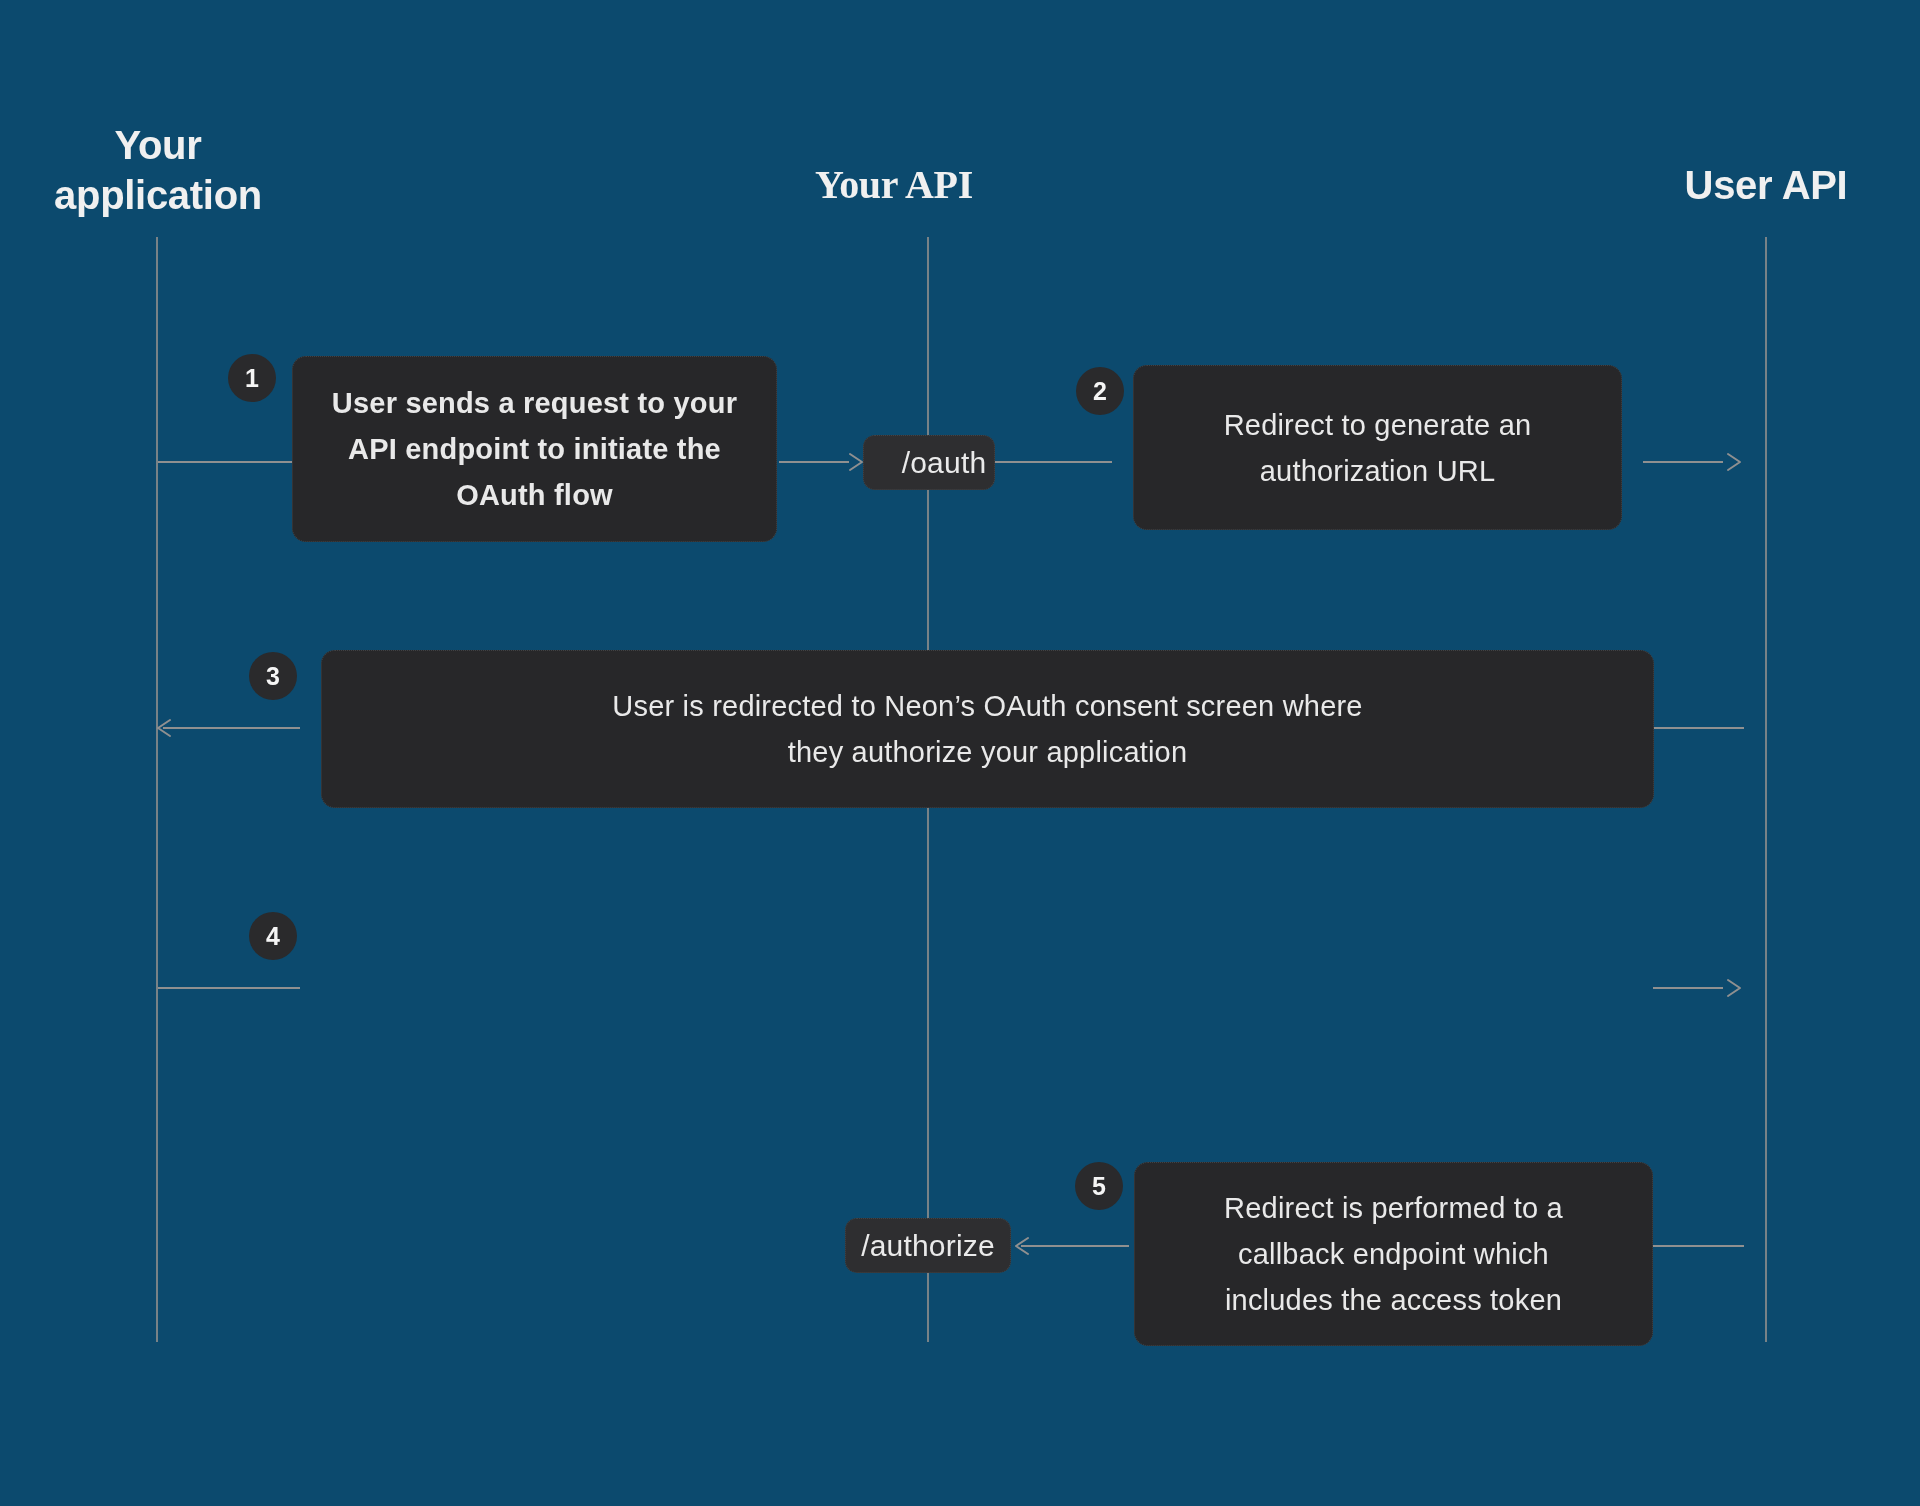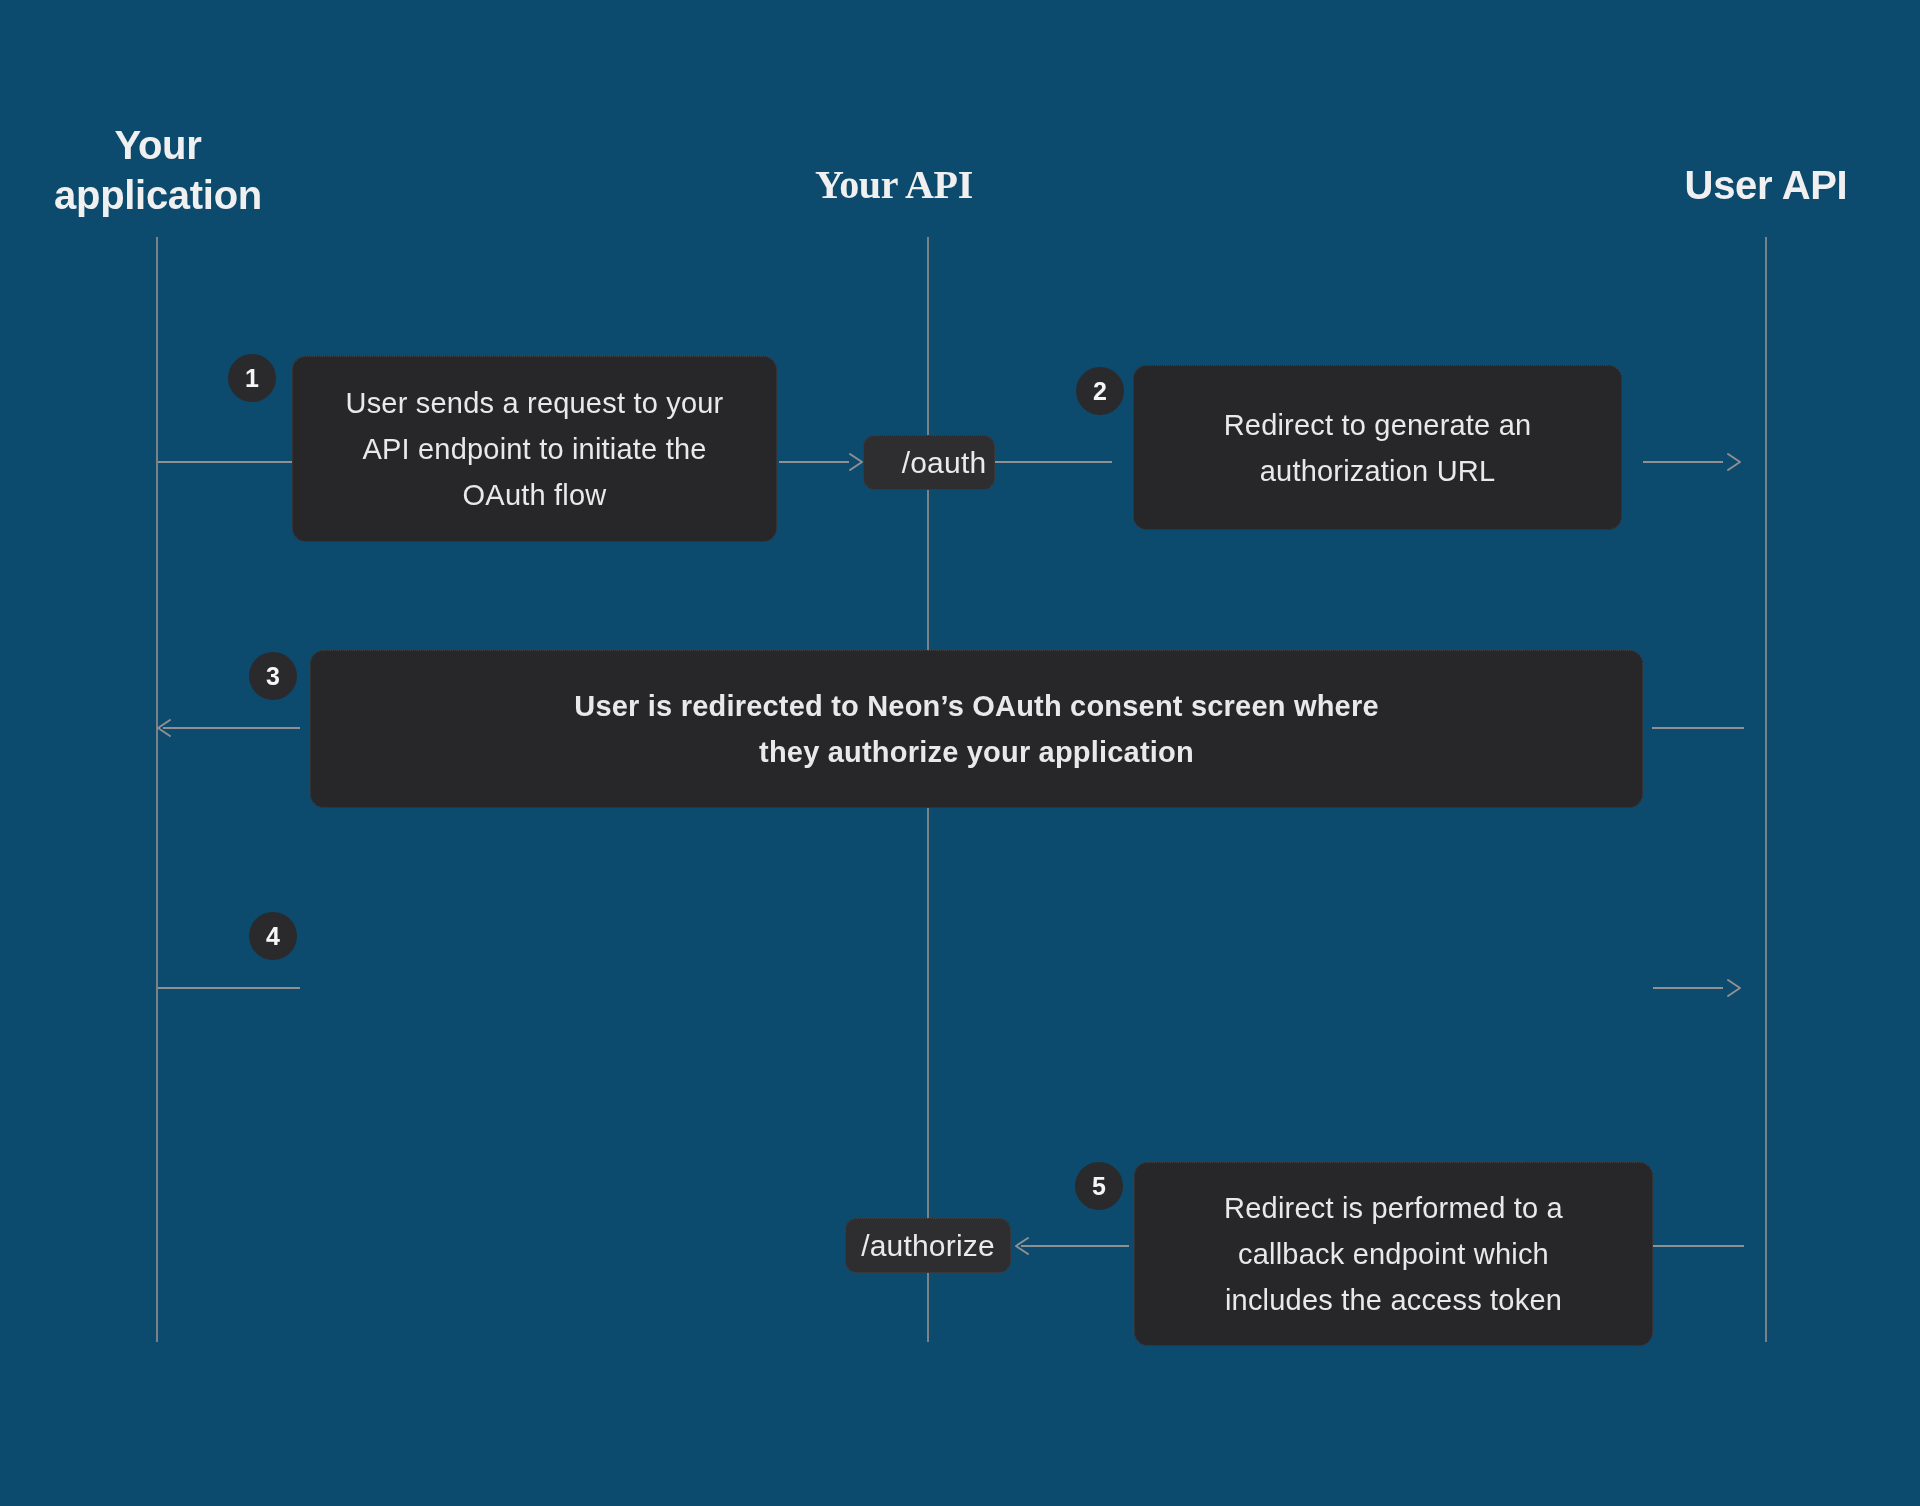--- a/index.html
+++ b/index.html
@@ -41,23 +41,23 @@
   .badge.b4{left:249px;top:912px;}
   .badge.b5{left:1075px;top:1162px;}
   
   .stepbox{
     position:absolute;background:#272729;border:1px dotted rgba(255,255,255,0.12);
     border-radius:14px;box-sizing:border-box;z-index:2;
     display:flex;align-items:center;justify-content:center;text-align:center;
     color:#e9e9e9;font-size:29px;line-height:46px;font-weight:400;
     white-space:pre-line;letter-spacing:0.2px;
   }
-  .stepbox.s1{left:292px;top:356px;width:485px;height:186px;}
+  .stepbox.s1{left:292px;top:356px;width:485px;height:186px;font-weight:bold;}
   .stepbox.s2{left:1133px;top:365px;width:489px;height:165px;}
-  .stepbox.s3{left:310px;top:650px;width:1333px;height:158px;font-weight:bold;}
+  .stepbox.s3{left:321px;top:650px;width:1333px;height:158px;}
   .stepbox.s4{left:310px;top:911px;width:1334px;height:154px;}
   .stepbox.s5{left:1134px;top:1162px;width:519px;height:184px;}
   
   .endpoint{
     position:absolute;background:#2e2e30;border-radius:12px;z-index:3;
     display:flex;align-items:center;justify-content:center;
     color:#eaeaea;font-size:30px;font-weight:400;letter-spacing:0.2px;
     box-sizing:border-box;border:1px dotted rgba(255,255,255,0.10);
   }
   .endpoint.oauth{left:863px;top:435px;width:132px;height:55px;padding-left:30px;}

